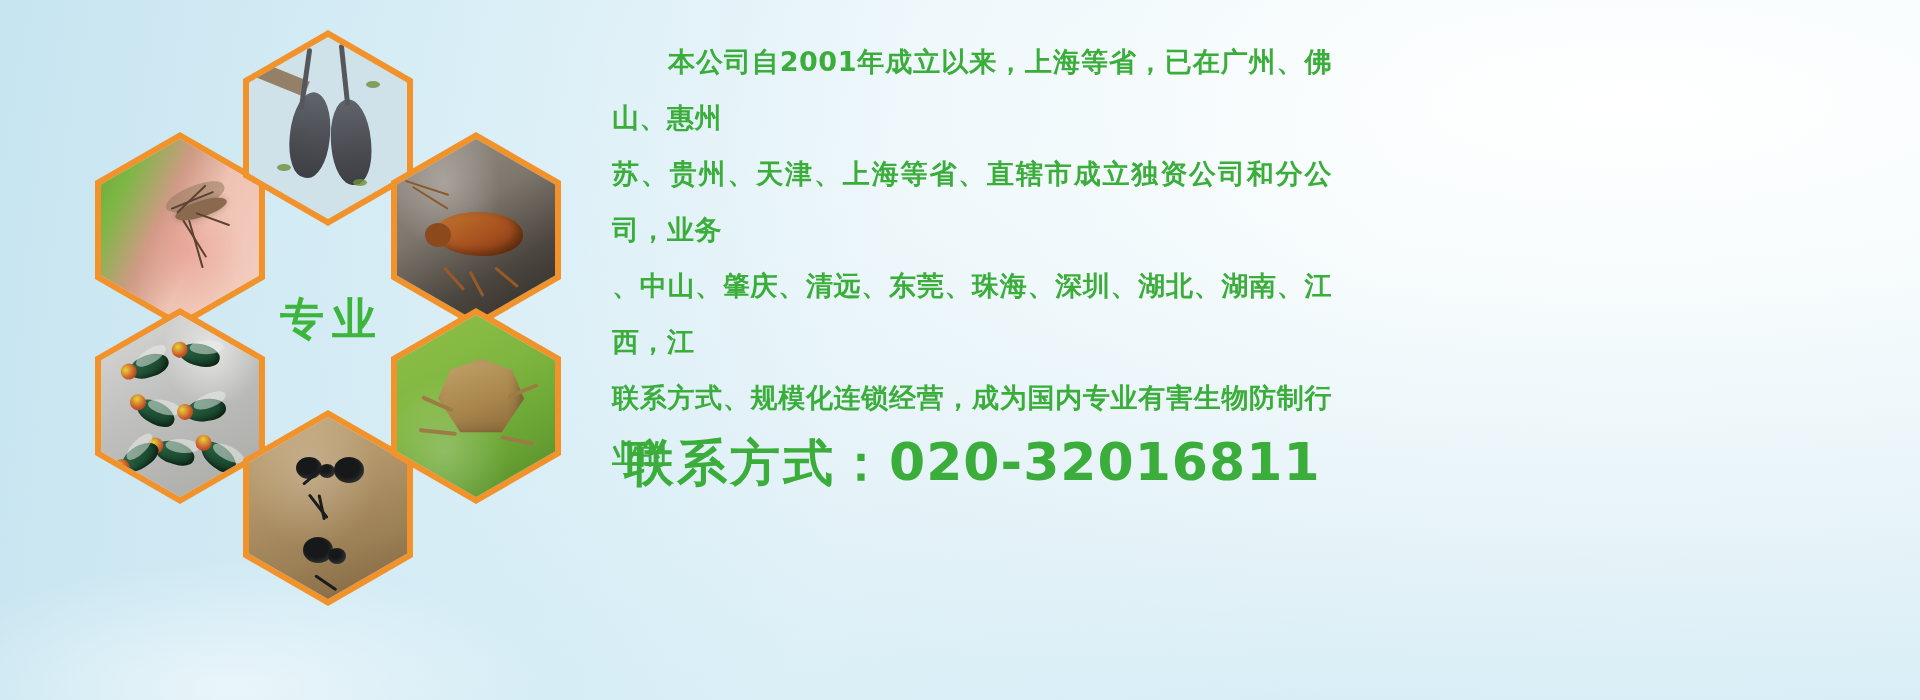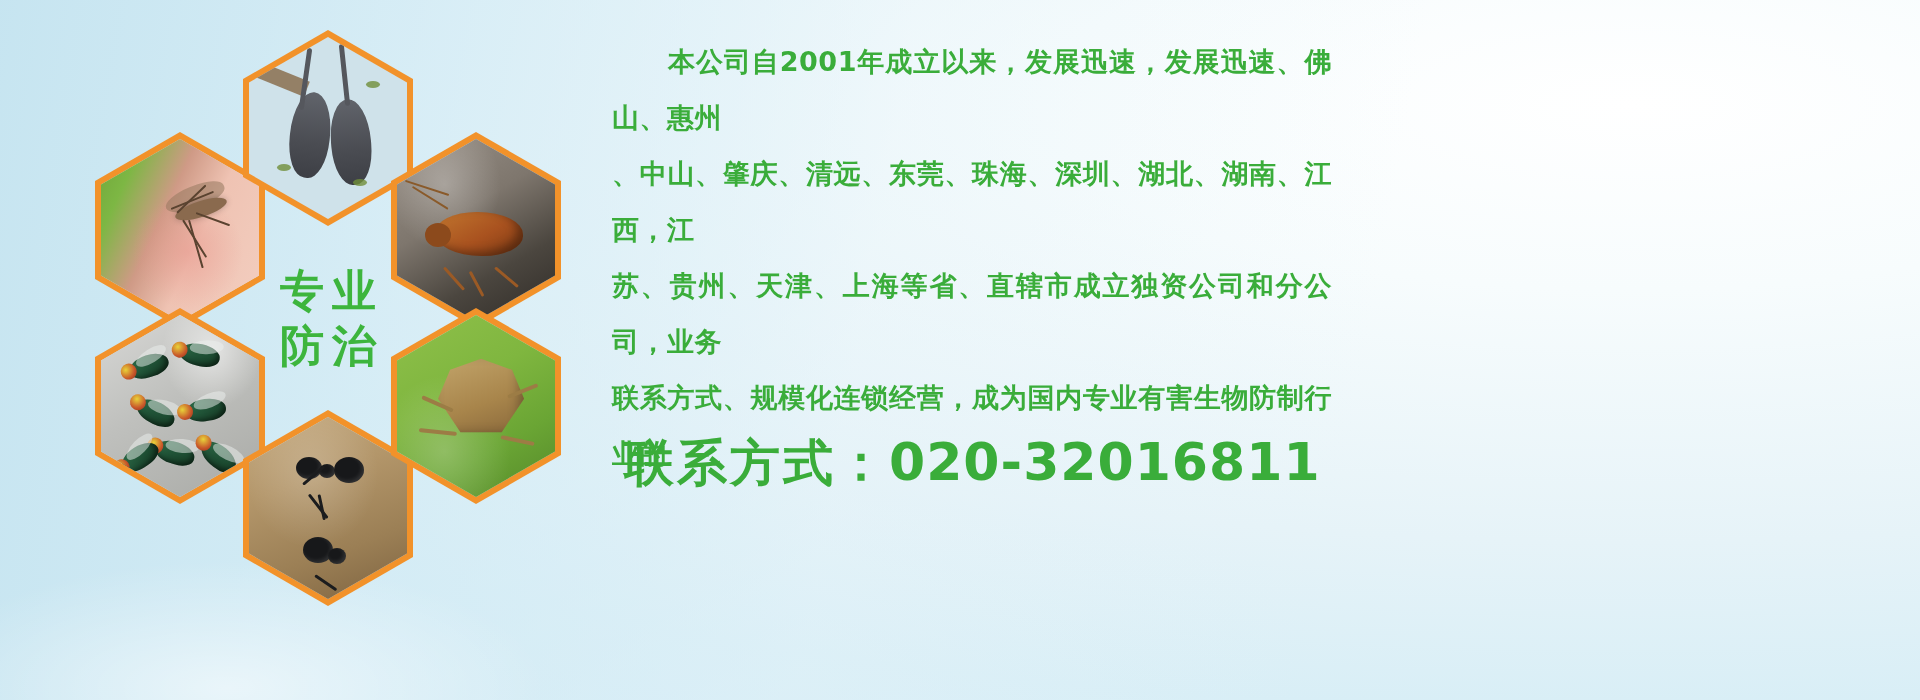--- a/index.html
+++ b/index.html
@@ -254,29 +254,28 @@
           <div class="b-leg" style="left:14%;top:62%;width:38px;transform:rotate(6deg);"></div>
           <div class="b-leg" style="left:70%;top:44%;width:32px;transform:rotate(-22deg);"></div>
           <div class="b-leg" style="left:66%;top:66%;width:34px;transform:rotate(12deg);"></div>
         </div>
       </div>
     </div>
 
     <div class="hex h-center">
       <div class="hex-inner">
         <div class="center-line">专业</div>
-        <div class="center-line">防治</div>
       </div>
     </div>
   </div>
 
   <div id="copy">
-    <p class="first">本公司自2001年成立以来，发展迅速，发展迅速、佛山、惠州</p>
+    <p class="first">本公司自2001年成立以来，上海等省，已在广州、佛山、惠州</p>
+    <p>苏、贵州、天津、上海等省、直辖市成立独资公司和分公司，业务</p>
     <p>、中山、肇庆、清远、东莞、珠海、深圳、湖北、湖南、江西，江</p>
-    <p>苏、贵州、天津、上海等省、直辖市成立独资公司和分公司，业务</p>
     <p>联系方式、规模化连锁经营，成为国内专业有害生物防制行业的</p>
   </div>
 
   <div id="contact">
     <div class="contact-row first">
       <span class="label">联系方式：</span>
       <span class="num">020-32016811</span>
     </div>
   </div>
 

